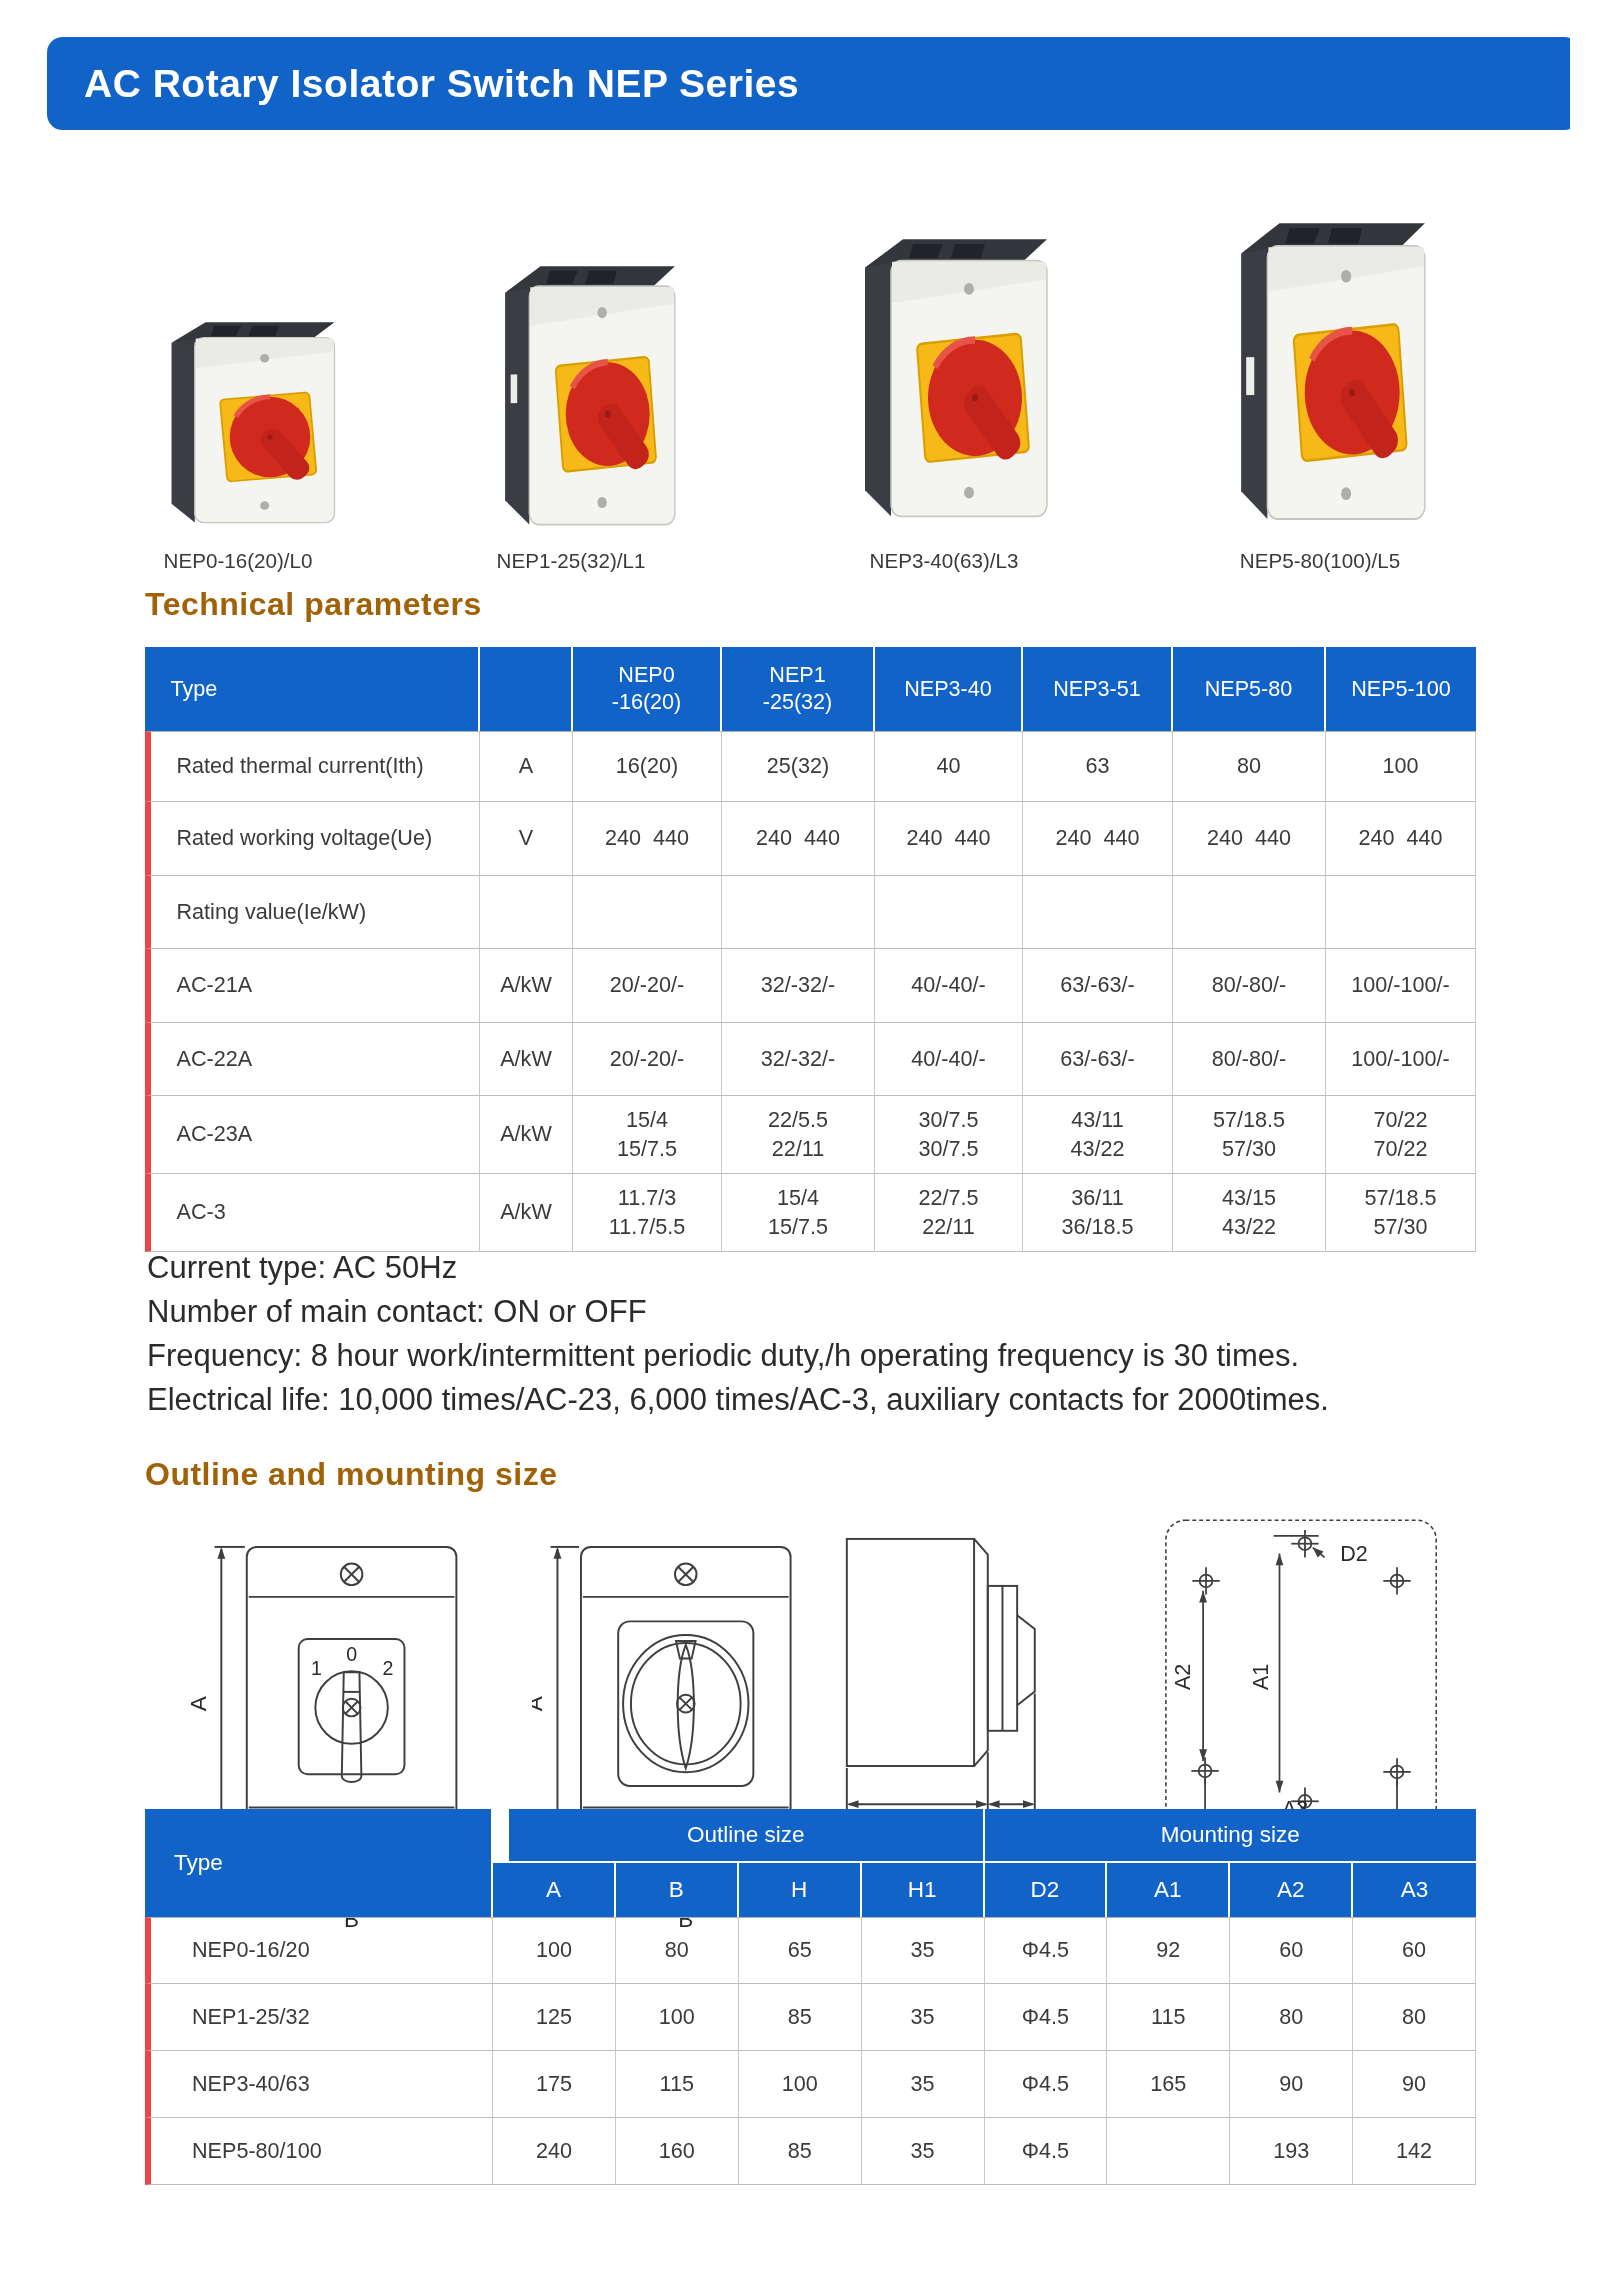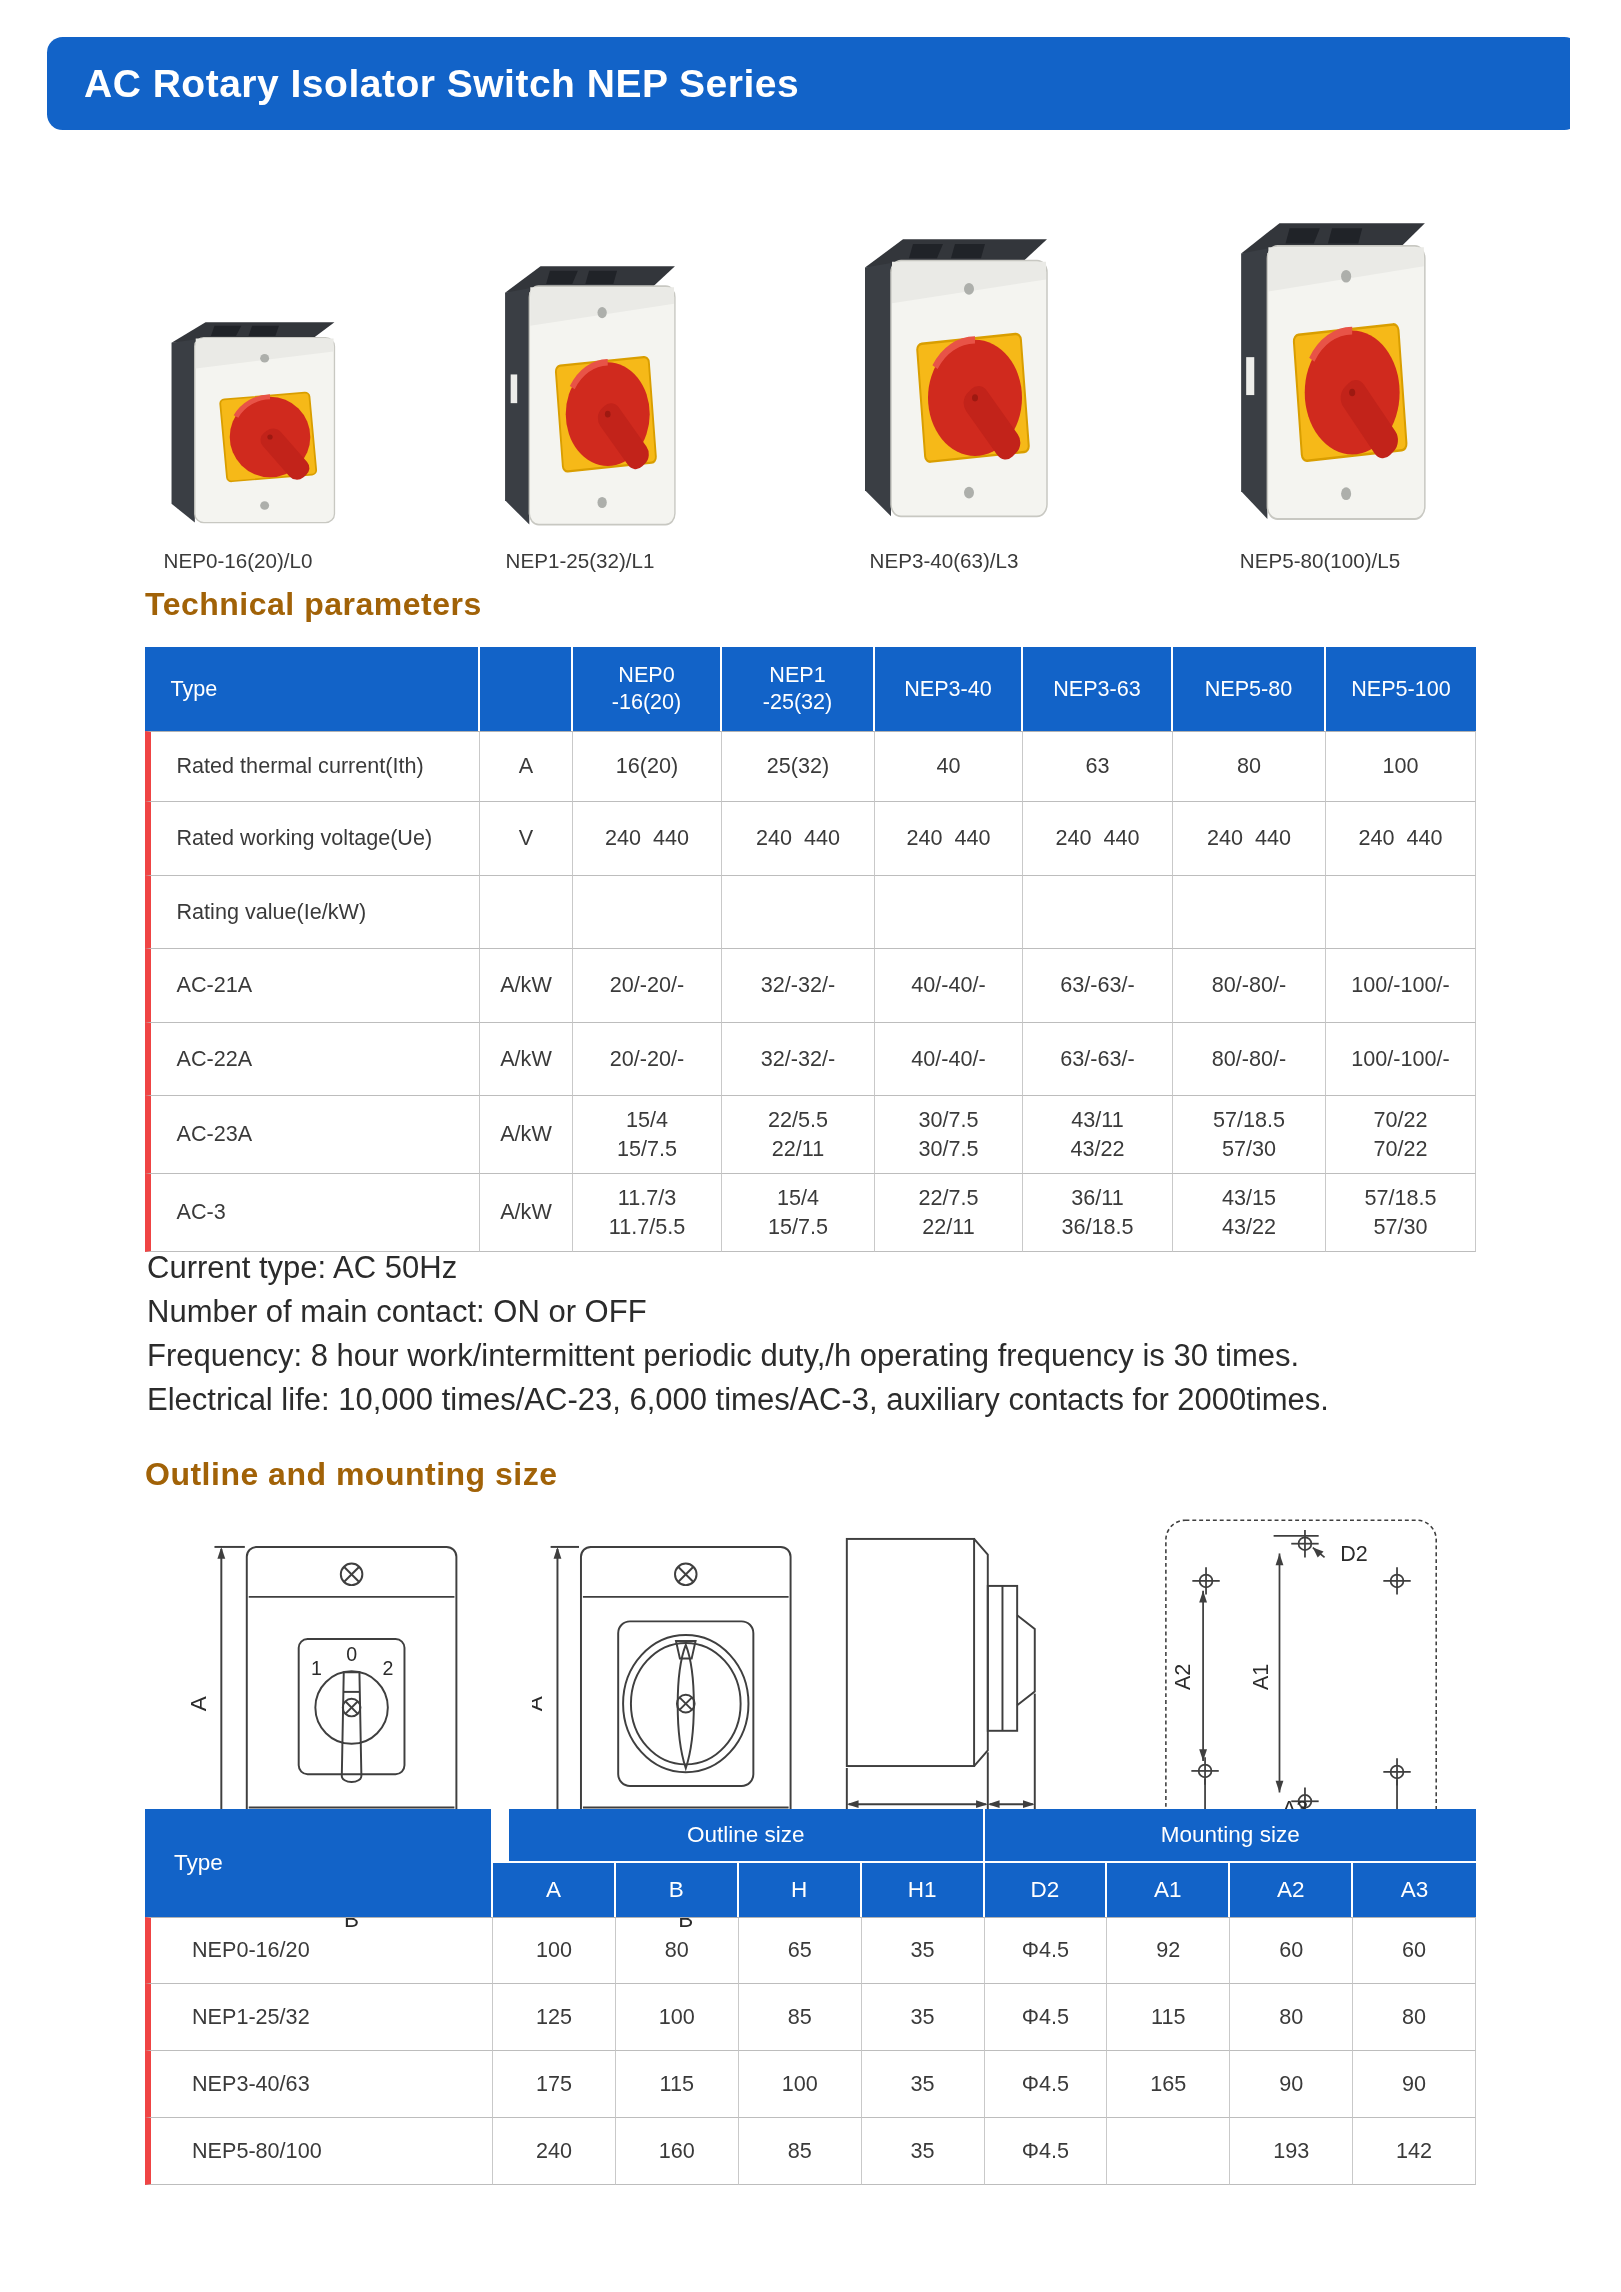--- a/index.html
+++ b/index.html
@@ -137,35 +137,35 @@
     </g>
     <ellipse cx="124" cy="146" rx="47" ry="49" fill="#D02A1E"></ellipse>
     <path d="M84,120 A47,49 0 0 1 124,97" stroke="#E85347" stroke-width="6" fill="none"></path>
     <g transform="rotate(-40 124 146)">
       <rect x="110" y="138" width="27" height="70" rx="11" fill="#C2231A"></rect>
     </g>
     <circle cx="124" cy="146" r="3" fill="#9E1911"></circle>
   </svg>
 
   <div class="product-label" style="left:101px">NEP0-16(20)/L0</div>
-  <div class="product-label" style="left:443px">NEP1-25(32)/L1</div>
+  <div class="product-label" style="left:434px">NEP1-25(32)/L1</div>
   <div class="product-label" style="left:807px">NEP3-40(63)/L3</div>
   <div class="product-label" style="left:1183px">NEP5-80(100)/L5</div>
 
   <div class="section-heading" style="top:586px">Technical parameters</div>
 
   <div class="t1">
     <div class="h htype">Type</div>
     <div class="h"></div>
     <div class="h pre">NEP0
 -16(20)</div>
     <div class="h pre">NEP1
 -25(32)</div>
     <div class="h">NEP3-40</div>
-    <div class="h">NEP3-63</div>
+    <div class="h">NEP3-51</div>
     <div class="h">NEP5-80</div>
     <div class="h hlast">NEP5-100</div>
 
     <div class="c lab cleft ctop">Rated thermal current(Ith)</div>
     <div class="c ctop">A</div>
     <div class="c ctop pre">16(20)</div>
     <div class="c ctop pre">25(32)</div>
     <div class="c ctop pre">40</div>
     <div class="c ctop pre">63</div>
     <div class="c ctop pre">80</div>

